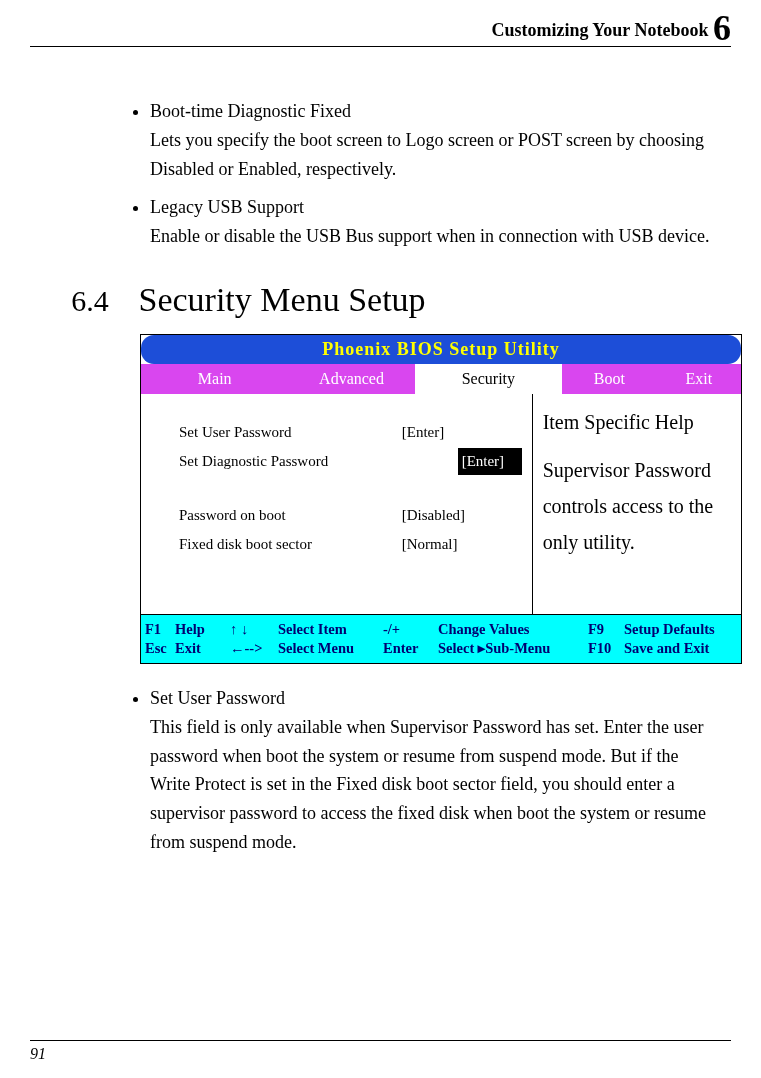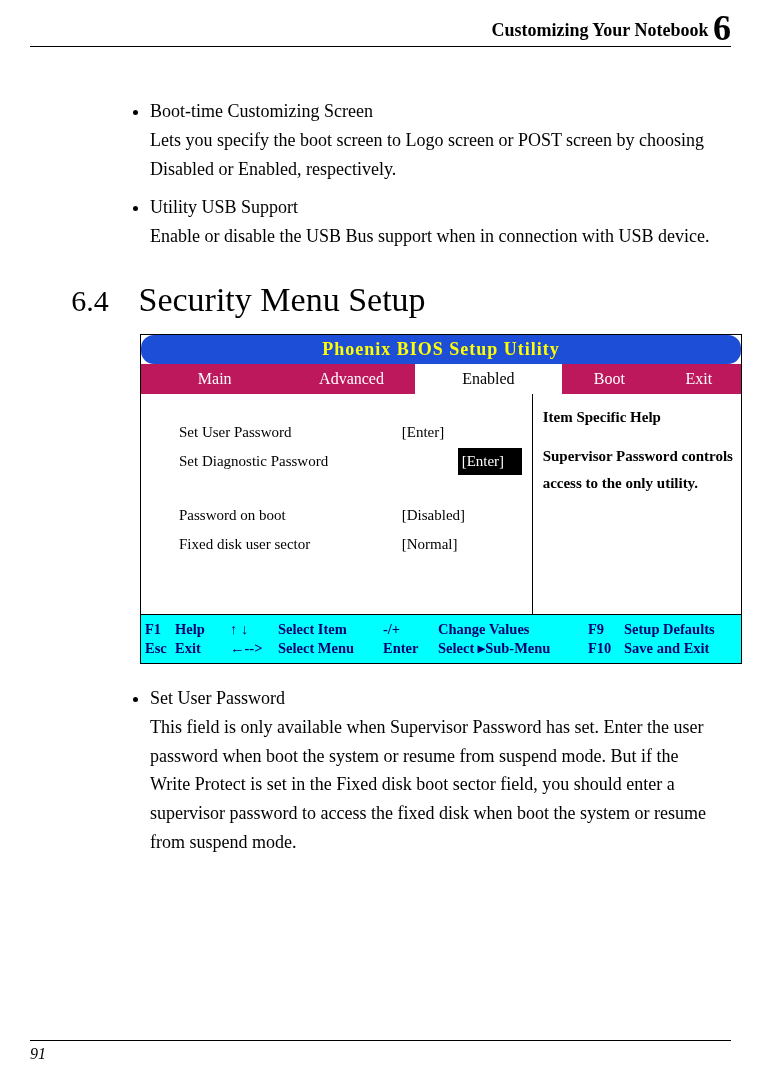--- a/index.html
+++ b/index.html
@@ -77,21 +77,21 @@
     text-align: center;
     font-weight: bold;
     font-size: 18px;
     padding: 4px 0;
     font-family: 'Times New Roman', serif;
     letter-spacing: 1px;
     border-radius: 13px;
   }
   .bios-tabs {
     display: flex;
-    background: #be185d;
+    background: #d946ef;
     color: #fff;
     font-size: 16px;
   }
   .bios-tabs > div {
     padding: 6px 0;
     text-align: center;
   }
   .tab-main { flex: 1.4; }
   .tab-adv { flex: 1.2; }
   .tab-sec {
@@ -109,23 +109,22 @@
   .bios-left {
     flex: 1.8;
     padding: 25px 10px 10px 38px;
     font-size: 15px;
     line-height: 1.8;
     border-right: 1px solid #000;
   }
   .bios-right {
     flex: 1;
     padding: 10px 8px 10px 10px;
-    font-size: 15px;
+    font-size: 20px;
     line-height: 1.8;
-    font-weight: bold;
   }
   .help-title {
     margin-bottom: 12px;
   }
   .opt-row {
     display: flex;
     align-items: center;
     margin-bottom: 2px;
   }
   .opt-label { flex: 1.3; }
@@ -177,62 +176,62 @@
 
   <div class="header">
     <span>Customizing Your Notebook</span>
     <span class="chapter-num">6</span>
   </div>
 
   <div class="content">
 
     <ul class="bullets">
       <li>
-        <span class="item-title">Boot-time Customizing Screen</span>
+        <span class="item-title">Boot-time Diagnostic Fixed</span>
         <span class="item-desc">Lets you specify the boot screen to Logo screen or POST screen by choosing Disabled or Enabled, respectively.</span>
       </li>
       <li>
-        <span class="item-title">Utility USB Support</span>
+        <span class="item-title">Legacy USB Support</span>
         <span class="item-desc">Enable or disable the USB Bus support when in connection with USB device.</span>
       </li>
     </ul>
   </div>
 
   <h2 class="section">
     <span class="sec-num" style="padding-left:20px;text-align:center;">6.4</span>
     <span>Security Menu Setup</span>
   </h2>
 
   <div style="padding-left:110px;">
     <div class="bios-box">
       <div class="bios-title">Phoenix BIOS Setup Utility</div>
       <div class="bios-tabs">
         <div class="tab-main">Main</div>
         <div class="tab-adv">Advanced</div>
-        <div class="tab-sec">Enabled</div>
+        <div class="tab-sec">Security</div>
         <div class="tab-boot">Boot</div>
         <div class="tab-exit">Exit</div>
       </div>
       <div class="bios-body">
         <div class="bios-left">
           <div class="opt-row">
             <span class="opt-label">Set User Password</span>
             <span class="opt-value">[Enter]</span>
           </div>
           <div class="opt-row">
             <span class="opt-label">Set Diagnostic Password</span>
             <span class="opt-value selected">[Enter]</span>
           </div>
           <div class="opt-spacer"></div>
           <div class="opt-row">
             <span class="opt-label">Password on boot</span>
             <span class="opt-value">[Disabled]</span>
           </div>
           <div class="opt-row">
-            <span class="opt-label">Fixed disk user sector</span>
+            <span class="opt-label">Fixed disk boot sector</span>
             <span class="opt-value">[Normal]</span>
           </div>
         </div>
         <div class="bios-right">
           <div class="help-title">Item Specific Help</div>
           <div>Supervisor Password controls access to the only utility.</div>
         </div>
       </div>
       <div class="bios-footer">
         <div class="footer-row">

